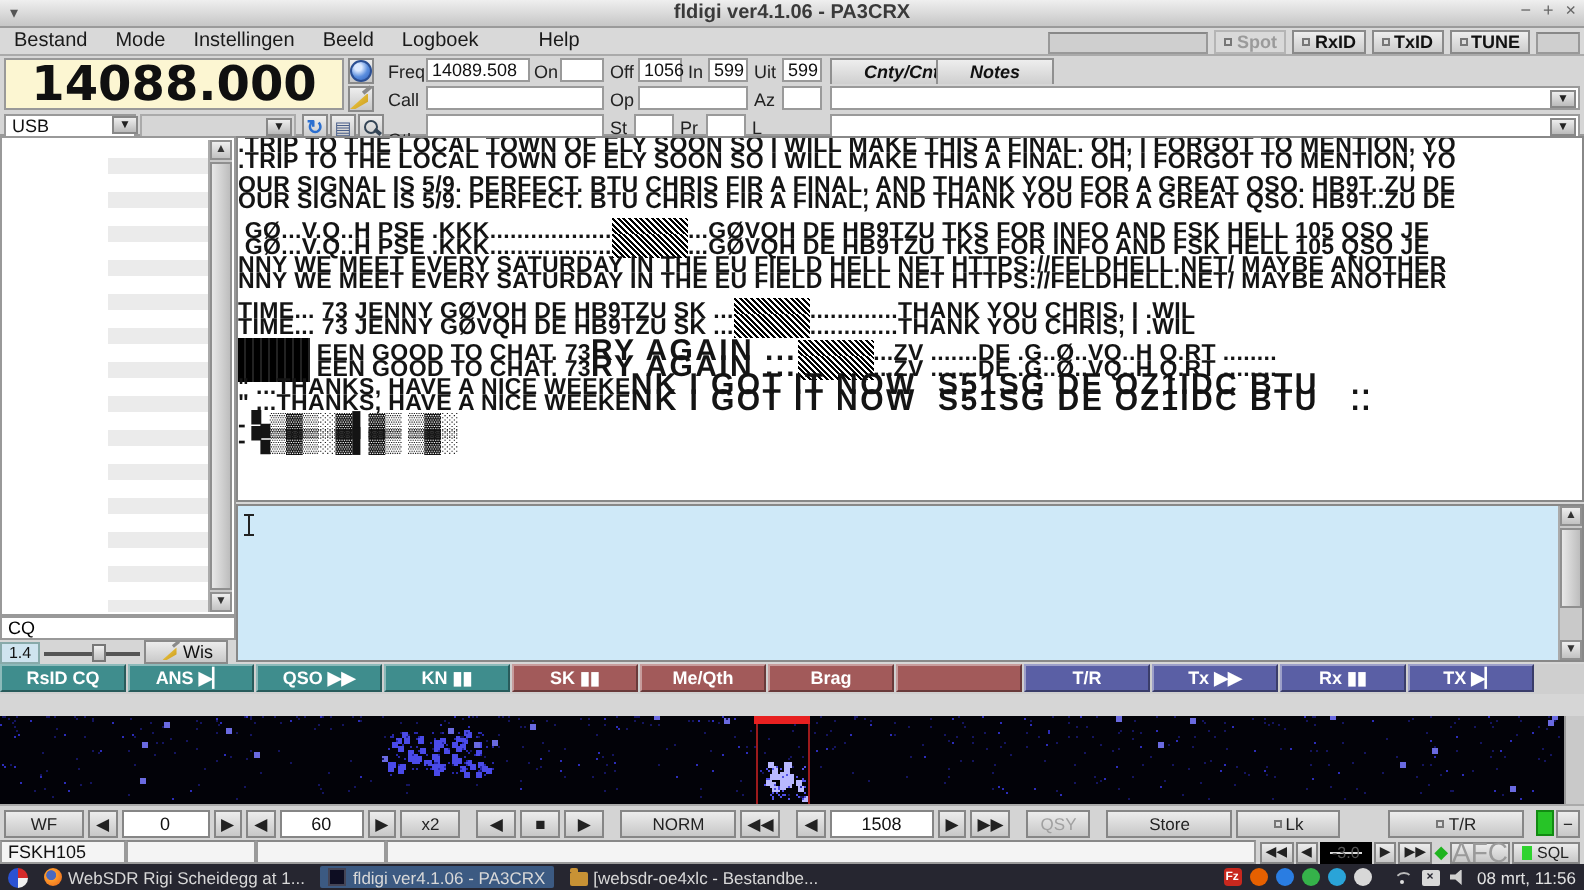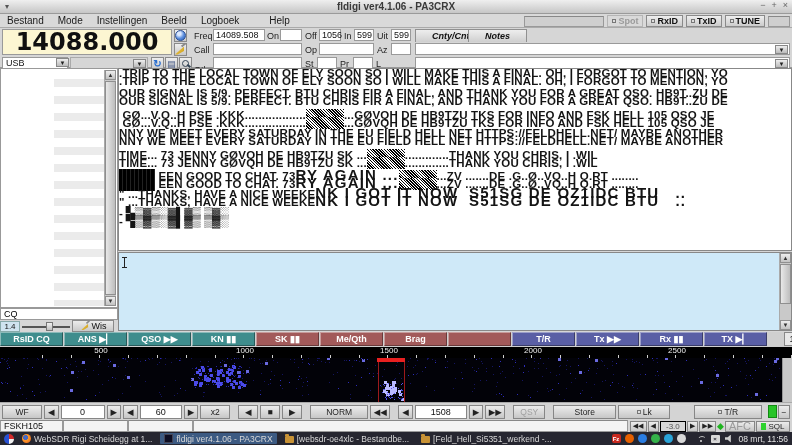--- a/index.html
+++ b/index.html
@@ -91,21 +91,21 @@
     repeating-linear-gradient(90deg,#000 0 3px,#222 3px 4px);}
   .hell-copy .noisetxt{font-size:11.5px;letter-spacing:0;}
   .hell-gap{height:4px;}
 
   .txarea{position:absolute;left:118px;top:184px;width:674px;height:79px;background:#cfe9f8;border:1px solid #888;}
   .caret{position:absolute;left:5px;top:4px;width:1px;height:11px;background:#222;}
   .caret:before,.caret:after{content:"";position:absolute;left:-2px;width:5px;height:1px;background:#222;}
   .caret:before{top:0;} .caret:after{bottom:0;}
 
   
-  .macrorow{position:absolute;left:0;top:332px;width:792px;height:15px;background:#cfcfcf;display:flex;gap:17px;}
+  .macrorow{position:absolute;left:0;top:332px;width:792px;height:15px;background:#cfcfcf;display:flex;gap:17px;flex-direction:column;}
   .macro{flex:0 0 63px;height:14px;display:flex;align-items:center;justify-content:center;
     color:#fff;font-size:9px;font-weight:bold;border:1px solid rgba(0,0,0,.35);border-top-color:rgba(255,255,255,.4);border-left-color:rgba(255,255,255,.4);}
   .macro.teal{background:#3f8d8d;} .macro.maroon{background:#a25a5a;} .macro.purple{background:#5a5fa5;}
   .macro-set{flex:0 0 16px;height:14px;background:#e8e8e8;border:1px solid #888;color:#111;
     font-size:9px;display:flex;align-items:center;justify-content:center;}
 
   
   .ruler{position:absolute;left:0;top:347px;width:792px;height:11px;background:#000;}
   .ruler .minor{position:absolute;left:0;right:0;bottom:0;height:3px;
     background:repeating-linear-gradient(90deg,transparent 0 27.8px,#cfcfcf 27.8px 28.8px);background-position-x:14px;}
@@ -125,21 +125,21 @@
   .cval{height:14px;background:#fff;border:1px solid #868686;display:flex;align-items:center;justify-content:center;font-size:9px;}
   .cbtn .cb{width:4px;height:4px;border:1px solid #777;background:#ddd;margin-right:2px;}
   .greensq{width:9px;height:13px;background:#27c427;border:1px solid #128a12;}
 
   
   .statusbar{position:absolute;left:0;top:420px;width:792px;height:12px;background:#d4d4d4;display:flex;align-items:center;}
   .scell{height:12px;background:#f4f4f4;border:1px solid #9a9a9a;border-top-color:#888;font-size:9px;
     display:flex;align-items:center;padding:0 3px;color:#111;}
   .sbtn{height:11px;background:linear-gradient(#ececec,#c7c7c7);border:1px solid #868686;font-size:7px;
     display:flex;align-items:center;justify-content:center;padding:0 2px;color:#222;}
-  .sval{height:11px;width:26px;background:#d8d8d8;border:1px solid #000000;font-size:8px;color:#555;
+  .sval{height:11px;width:26px;background:#d8d8d8;border:5px solid #000000;font-size:8px;color:#555;
     display:flex;align-items:center;justify-content:center;}
   .diamond{color:#1fb41f;font-size:9px;}
   .sqlind{width:5px;height:7px;background:#2ed32e;margin-right:2px;}
 
   
   .taskbar{position:absolute;left:0;top:432px;width:792px;height:13px;background:#262630;display:flex;align-items:center;gap:4px;padding:0 4px;color:#cfcfcf;}
   .task{display:flex;align-items:center;gap:3px;height:11px;padding:0 4px;max-width:170px;overflow:hidden;white-space:nowrap;font-size:8.5px;color:#d8d8d8;}
   .task.active{background:#3c5a82;border-radius:1px;}
   .ticon{width:9px;height:9px;flex:0 0 9px;}
   .ticon.firefox{border-radius:50%;background:radial-gradient(circle at 40% 40%,#4a69c0 0 30%,#ff9a2a 35%,#e5601c 100%);}
@@ -320,24 +320,20 @@
         <div class="macro maroon">Brag</div>
         <div class="macro maroon"></div>
         <div class="macro purple">T/R</div>
         <div class="macro purple">Tx ▶▶</div>
         <div class="macro purple">Rx ▮▮</div>
         <div class="macro purple">TX ▶▏</div>
       </span>
     <span class="macro-set" style="margin-left:auto;">1</span>
   </div>
 
-  <div class="ruler">
-    <div class="minor"></div>
-    <span id="ruler-labels"><span class="tick-label" style="left: 86px;">500</span><span class="tick-label" style="left: 230px;">1000</span><span class="tick-label" style="left: 374px;">1500</span><span class="tick-label" style="left: 518px;">2000</span><span class="tick-label" style="left: 662px;">2500</span></span>
-  </div>
 
   <div class="wf">
     <div class="wf-noise" id="wf-noise" style="box-shadow: rgb(20, 20, 96) 465px 5px 0px 0px, rgb(20, 20, 96) 769px 21px 0px 0px, rgb(20, 20, 96) 678px 36px 0px 0px, rgb(20, 20, 96) 777px 2px 0px 0px, rgb(20, 20, 96) 774px 0px 0px 0px, rgb(20, 20, 96) 23px 0px 0px 0px, rgb(20, 20, 96) 720px 29px 0px 0px, rgb(20, 20, 96) 49px 18px 0px 0px, rgb(20, 20, 96) 159px 34px 0px 0px, rgb(20, 20, 96) 626px 1px 0px 0px, rgb(44, 44, 184) 558px 25px 0px 0px, rgb(20, 20, 96) 637px 30px 0px 0px, rgb(20, 20, 96) 28px 6px 0px 0px, rgb(20, 20, 96) 513px 8px 0px 0px, rgb(44, 44, 184) 616px 5px 0px 0px, rgb(20, 20, 96) 435px 2px 0px 0px, rgb(20, 20, 96) 447px 9px 0px 0px, rgb(20, 20, 96) 655px 17px 0px 0px, rgb(20, 20, 96) 559px 16px 0px 0px, rgb(20, 20, 96) 447px 3px 0px 0px, rgb(20, 20, 96) 461px 14px 0px 0px, rgb(20, 20, 96) 230px 10px 0px 0px, rgb(20, 20, 96) 601px 2px 0px 0px, rgb(20, 20, 96) 663px 17px 0px 0px, rgb(20, 20, 96) 727px 3px 0px 0px, rgb(20, 20, 96) 306px 19px 0px 0px, rgb(20, 20, 96) 180px 2px 0px 0px, rgb(44, 44, 184) 0px 4px 0px 0px, rgb(20, 20, 96) 597px 10px 0px 0px, rgb(20, 20, 96) 397px 4px 0px 0px, rgb(20, 20, 96) 657px 4px 0px 0px, rgb(20, 20, 96) 45px 33px 0px 0px, rgb(44, 44, 184) 349px 2px 0px 0px, rgb(20, 20, 96) 224px 3px 0px 0px, rgb(20, 20, 96) 604px 7px 0px 0px, rgb(106, 106, 224) 328px 0px 0px 1px, rgb(20, 20, 96) 216px 16px 0px 0px, rgb(106, 106, 224) 701px 24px 0px 1px, rgb(20, 20, 96) 200px 3px 0px 0px, rgb(20, 20, 96) 307px 27px 0px 0px, rgb(20, 20, 96) 736px 27px 0px 0px, rgb(20, 20, 96) 713px 8px 0px 0px, rgb(20, 20, 96) 693px 11px 0px 0px, rgb(44, 44, 184) 580px 35px 0px 0px, rgb(20, 20, 96) 140px 3px 0px 0px, rgb(20, 20, 96) 38px 1px 0px 0px, rgb(20, 20, 96) 636px 3px 0px 0px, rgb(20, 20, 96) 222px 2px 0px 0px, rgb(44, 44, 184) 501px 36px 0px 0px, rgb(20, 20, 96) 191px 21px 0px 0px, rgb(20, 20, 96) 642px 6px 0px 0px, rgb(44, 44, 184) 540px 0px 0px 0px, rgb(20, 20, 96) 277px 4px 0px 0px, rgb(44, 44, 184) 369px 15px 0px 0px, rgb(20, 20, 96) 350px 40px 0px 0px, rgb(20, 20, 96) 455px 20px 0px 0px, rgb(20, 20, 96) 474px 26px 0px 0px, rgb(20, 20, 96) 40px 34px 0px 0px, rgb(44, 44, 184) 338px 30px 0px 0px, rgb(20, 20, 96) 122px 35px 0px 0px, rgb(20, 20, 96) 75px 3px 0px 0px, rgb(20, 20, 96) 594px 26px 0px 0px, rgb(44, 44, 184) 9px 9px 0px 0px, rgb(20, 20, 96) 346px 2px 0px 0px, rgb(20, 20, 96) 125px 17px 0px 0px, rgb(20, 20, 96) 242px 20px 0px 0px, rgb(106, 106, 224) 666px 0px 0px 1px, rgb(20, 20, 96) 109px 4px 0px 0px, rgb(20, 20, 96) 538px 10px 0px 0px, rgb(20, 20, 96) 24px 0px 0px 0px, rgb(20, 20, 96) 93px 12px 0px 0px, rgb(20, 20, 96) 769px 5px 0px 0px, rgb(20, 20, 96) 165px 6px 0px 0px, rgb(20, 20, 96) 400px 40px 0px 0px, rgb(20, 20, 96) 465px 1px 0px 0px, rgb(20, 20, 96) 618px 25px 0px 0px, rgb(20, 20, 96) 67px 24px 0px 0px, rgb(20, 20, 96) 46px 1px 0px 0px, rgb(20, 20, 96) 171px 4px 0px 0px, rgb(20, 20, 96) 434px 32px 0px 0px, rgb(20, 20, 96) 671px 13px 0px 0px, rgb(20, 20, 96) 502px 13px 0px 0px, rgb(20, 20, 96) 604px 41px 0px 0px, rgb(20, 20, 96) 537px 33px 0px 0px, rgb(44, 44, 184) 715px 12px 0px 0px, rgb(44, 44, 184) 747px 37px 0px 0px, rgb(20, 20, 96) 427px 0px 0px 0px, rgb(20, 20, 96) 64px 17px 0px 0px, rgb(44, 44, 184) 744px 0px 0px 0px, rgb(20, 20, 96) 656px 0px 0px 0px, rgb(20, 20, 96) 81px 13px 0px 0px, rgb(20, 20, 96) 266px 2px 0px 0px, rgb(44, 44, 184) 610px 27px 0px 0px, rgb(20, 20, 96) 282px 30px 0px 0px, rgb(20, 20, 96) 399px 1px 0px 0px, rgb(20, 20, 96) 410px 0px 0px 0px, rgb(20, 20, 96) 7px 2px 0px 0px, rgb(106, 106, 224) 238px 14px 0px 1px, rgb(44, 44, 184) 413px 16px 0px 0px, rgb(20, 20, 96) 726px 37px 0px 0px, rgb(20, 20, 96) 578px 0px 0px 0px, rgb(20, 20, 96) 368px 37px 0px 0px, rgb(44, 44, 184) 15px 2px 0px 0px, rgb(44, 44, 184) 612px 24px 0px 0px, rgb(20, 20, 96) 318px 0px 0px 0px, rgb(20, 20, 96) 522px 22px 0px 0px, rgb(20, 20, 96) 481px 3px 0px 0px, rgb(44, 44, 184) 10px 33px 0px 0px, rgb(20, 20, 96) 76px 8px 0px 0px, rgb(20, 20, 96) 600px 33px 0px 0px, rgb(20, 20, 96) 161px 0px 0px 0px, rgb(106, 106, 224) 247px 13px 0px 1px, rgb(106, 106, 224) 192px 21px 0px 1px, rgb(20, 20, 96) 752px 20px 0px 0px, rgb(20, 20, 96) 453px 30px 0px 0px, rgb(20, 20, 96) 426px 28px 0px 0px, rgb(106, 106, 224) 83px 4px 0px 1px, rgb(20, 20, 96) 672px 41px 0px 0px, rgb(20, 20, 96) 115px 20px 0px 0px, rgb(20, 20, 96) 775px 19px 0px 0px, rgb(20, 20, 96) 740px 13px 0px 0px, rgb(20, 20, 96) 587px 0px 0px 0px, rgb(44, 44, 184) 280px 22px 0px 0px, rgb(20, 20, 96) 98px 16px 0px 0px, rgb(20, 20, 96) 427px 1px 0px 0px, rgb(20, 20, 96) 290px 1px 0px 0px, rgb(20, 20, 96) 231px 1px 0px 0px, rgb(44, 44, 184) 657px 13px 0px 0px, rgb(20, 20, 96) 682px 38px 0px 0px, rgb(20, 20, 96) 748px 2px 0px 0px, rgb(20, 20, 96) 235px 17px 0px 0px, rgb(20, 20, 96) 67px 10px 0px 0px, rgb(20, 20, 96) 745px 20px 0px 0px, rgb(20, 20, 96) 46px 17px 0px 0px, rgb(20, 20, 96) 149px 1px 0px 0px, rgb(44, 44, 184) 50px 17px 0px 0px, rgb(20, 20, 96) 513px 15px 0px 0px, rgb(20, 20, 96) 176px 0px 0px 0px, rgb(20, 20, 96) 2px 0px 0px 0px, rgb(20, 20, 96) 85px 11px 0px 0px, rgb(20, 20, 96) 706px 1px 0px 0px, rgb(44, 44, 184) 86px 41px 0px 0px, rgb(44, 44, 184) 7px 10px 0px 0px, rgb(44, 44, 184) 145px 2px 0px 0px, rgb(44, 44, 184) 755px 12px 0px 0px, rgb(20, 20, 96) 474px 30px 0px 0px, rgb(44, 44, 184) 524px 7px 0px 0px, rgb(106, 106, 224) 114px 7px 0px 1px, rgb(20, 20, 96) 725px 5px 0px 0px, rgb(20, 20, 96) 249px 15px 0px 0px, rgb(44, 44, 184) 298px 21px 0px 0px, rgb(20, 20, 96) 472px 33px 0px 0px, rgb(44, 44, 184) 367px 1px 0px 0px, rgb(20, 20, 96) 313px 6px 0px 0px, rgb(44, 44, 184) 219px 26px 0px 0px, rgb(44, 44, 184) 462px 20px 0px 0px, rgb(20, 20, 96) 204px 34px 0px 0px, rgb(20, 20, 96) 319px 0px 0px 0px, rgb(20, 20, 96) 396px 7px 0px 0px, rgb(20, 20, 96) 737px 5px 0px 0px, rgb(20, 20, 96) 308px 0px 0px 0px, rgb(20, 20, 96) 46px 1px 0px 0px, rgb(20, 20, 96) 125px 1px 0px 0px, rgb(106, 106, 224) 128px 19px 0px 1px, rgb(20, 20, 96) 715px 24px 0px 0px, rgb(20, 20, 96) 480px 22px 0px 0px, rgb(20, 20, 96) 537px 24px 0px 0px, rgb(20, 20, 96) 37px 0px 0px 0px, rgb(20, 20, 96) 203px 38px 0px 0px, rgb(20, 20, 96) 714px 34px 0px 0px, rgb(20, 20, 96) 515px 2px 0px 0px, rgb(20, 20, 96) 711px 24px 0px 0px, rgb(20, 20, 96) 486px 13px 0px 0px, rgb(106, 106, 224) 225px 7px 0px 1px, rgb(44, 44, 184) 32px 9px 0px 0px, rgb(20, 20, 96) 22px 36px 0px 0px, rgb(20, 20, 96) 570px 8px 0px 0px, rgb(20, 20, 96) 478px 10px 0px 0px, rgb(20, 20, 96) 378px 1px 0px 0px, rgb(20, 20, 96) 653px 36px 0px 0px, rgb(20, 20, 96) 127px 3px 0px 0px, rgb(20, 20, 96) 556px 17px 0px 0px, rgb(20, 20, 96) 261px 15px 0px 0px, rgb(20, 20, 96) 377px 15px 0px 0px, rgb(20, 20, 96) 5px 24px 0px 0px, rgb(20, 20, 96) 118px 8px 0px 0px, rgb(20, 20, 96) 254px 2px 0px 0px, rgb(44, 44, 184) 289px 24px 0px 0px, rgb(20, 20, 96) 519px 10px 0px 0px, rgb(20, 20, 96) 729px 1px 0px 0px, rgb(20, 20, 96) 596px 15px 0px 0px, rgb(20, 20, 96) 6px 3px 0px 0px, rgb(20, 20, 96) 240px 27px 0px 0px, rgb(20, 20, 96) 632px 3px 0px 0px, rgb(44, 44, 184) 260px 36px 0px 0px, rgb(20, 20, 96) 528px 37px 0px 0px, rgb(20, 20, 96) 486px 10px 0px 0px, rgb(20, 20, 96) 125px 0px 0px 0px, rgb(20, 20, 96) 575px 20px 0px 0px, rgb(44, 44, 184) 723px 27px 0px 0px, rgb(20, 20, 96) 200px 8px 0px 0px, rgb(44, 44, 184) 491px 0px 0px 0px, rgb(20, 20, 96) 325px 4px 0px 0px, rgb(20, 20, 96) 231px 1px 0px 0px, rgb(20, 20, 96) 249px 9px 0px 0px, rgb(20, 20, 96) 131px 0px 0px 0px, rgb(20, 20, 96) 98px 6px 0px 0px, rgb(20, 20, 96) 298px 9px 0px 0px, rgb(20, 20, 96) 321px 3px 0px 0px, rgb(20, 20, 96) 748px 26px 0px 0px, rgb(44, 44, 184) 425px 9px 0px 0px, rgb(20, 20, 96) 496px 28px 0px 0px, rgb(20, 20, 96) 148px 0px 0px 0px, rgb(44, 44, 184) 361px 19px 0px 0px, rgb(20, 20, 96) 612px 7px 0px 0px, rgb(20, 20, 96) 382px 18px 0px 0px, rgb(20, 20, 96) 152px 0px 0px 0px, rgb(44, 44, 184) 588px 12px 0px 0px, rgb(20, 20, 96) 528px 13px 0px 0px, rgb(20, 20, 96) 39px 26px 0px 0px, rgb(20, 20, 96) 273px 2px 0px 0px, rgb(20, 20, 96) 301px 20px 0px 0px, rgb(20, 20, 96) 317px 0px 0px 0px, rgb(20, 20, 96) 354px 2px 0px 0px, rgb(20, 20, 96) 407px 8px 0px 0px, rgb(44, 44, 184) 499px 8px 0px 0px, rgb(20, 20, 96) 391px 1px 0px 0px, rgb(44, 44, 184) 194px 16px 0px 0px, rgb(20, 20, 96) 415px 7px 0px 0px, rgb(20, 20, 96) 472px 9px 0px 0px, rgb(44, 44, 184) 476px 1px 0px 0px, rgb(44, 44, 184) 32px 33px 0px 0px, rgb(44, 44, 184) 307px 23px 0px 0px, rgb(20, 20, 96) 375px 7px 0px 0px, rgb(44, 44, 184) 61px 10px 0px 0px, rgb(44, 44, 184) 499px 35px 0px 0px, rgb(106, 106, 224) 717px 17px 0px 1px, rgb(20, 20, 96) 161px 38px 0px 0px, rgb(20, 20, 96) 633px 29px 0px 0px, rgb(20, 20, 96) 664px 24px 0px 0px, rgb(20, 20, 96) 296px 30px 0px 0px, rgb(20, 20, 96) 302px 37px 0px 0px, rgb(20, 20, 96) 108px 2px 0px 0px, rgb(44, 44, 184) 356px 2px 0px 0px, rgb(44, 44, 184) 234px 0px 0px 0px, rgb(20, 20, 96) 548px 0px 0px 0px, rgb(20, 20, 96) 238px 34px 0px 0px, rgb(20, 20, 96) 238px 0px 0px 0px, rgb(20, 20, 96) 123px 21px 0px 0px, rgb(44, 44, 184) 299px 18px 0px 0px, rgb(20, 20, 96) 381px 28px 0px 0px, rgb(20, 20, 96) 42px 0px 0px 0px, rgb(44, 44, 184) 34px 37px 0px 0px, rgb(20, 20, 96) 159px 4px 0px 0px, rgb(20, 20, 96) 617px 34px 0px 0px, rgb(44, 44, 184) 66px 9px 0px 0px, rgb(20, 20, 96) 417px 2px 0px 0px, rgb(44, 44, 184) 731px 29px 0px 0px, rgb(20, 20, 96) 665px 35px 0px 0px, rgb(20, 20, 96) 226px 24px 0px 0px, rgb(44, 44, 184) 20px 30px 0px 0px, rgb(44, 44, 184) 476px 13px 0px 0px, rgb(20, 20, 96) 547px 30px 0px 0px, rgb(20, 20, 96) 191px 0px 0px 0px, rgb(20, 20, 96) 559px 36px 0px 0px, rgb(20, 20, 96) 99px 34px 0px 0px, rgb(20, 20, 96) 139px 17px 0px 0px, rgb(20, 20, 96) 538px 5px 0px 0px, rgb(20, 20, 96) 344px 2px 0px 0px, rgb(20, 20, 96) 605px 22px 0px 0px, rgb(20, 20, 96) 236px 0px 0px 0px, rgb(44, 44, 184) 123px 0px 0px 0px, rgb(20, 20, 96) 174px 37px 0px 0px, rgb(20, 20, 96) 566px 7px 0px 0px, rgb(20, 20, 96) 640px 16px 0px 0px, rgb(44, 44, 184) 280px 27px 0px 0px, rgb(20, 20, 96) 64px 39px 0px 0px, rgb(20, 20, 96) 746px 17px 0px 0px, rgb(20, 20, 96) 566px 11px 0px 0px, rgb(20, 20, 96) 653px 2px 0px 0px, rgb(20, 20, 96) 145px 23px 0px 0px, rgb(20, 20, 96) 559px 8px 0px 0px, rgb(20, 20, 96) 42px 10px 0px 0px, rgb(44, 44, 184) 302px 1px 0px 0px, rgb(106, 106, 224) 580px 14px 0px 1px, rgb(20, 20, 96) 708px 30px 0px 0px, rgb(20, 20, 96) 359px 3px 0px 0px, rgb(20, 20, 96) 270px 25px 0px 0px, rgb(20, 20, 96) 177px 35px 0px 0px, rgb(20, 20, 96) 413px 9px 0px 0px, rgb(20, 20, 96) 564px 41px 0px 0px, rgb(20, 20, 96) 612px 3px 0px 0px, rgb(20, 20, 96) 550px 32px 0px 0px, rgb(20, 20, 96) 317px 2px 0px 0px, rgb(20, 20, 96) 745px 3px 0px 0px, rgb(20, 20, 96) 655px 24px 0px 0px, rgb(20, 20, 96) 231px 10px 0px 0px, rgb(106, 106, 224) 777px 0px 0px 1px, rgb(20, 20, 96) 352px 8px 0px 0px, rgb(44, 44, 184) 234px 5px 0px 0px, rgb(20, 20, 96) 333px 16px 0px 0px, rgb(44, 44, 184) 380px 27px 0px 0px, rgb(20, 20, 96) 546px 10px 0px 0px, rgb(44, 44, 184) 356px 27px 0px 0px, rgb(20, 20, 96) 77px 19px 0px 0px, rgb(44, 44, 184) 309px 6px 0px 0px, rgb(20, 20, 96) 355px 17px 0px 0px, rgb(20, 20, 96) 122px 0px 0px 0px, rgb(20, 20, 96) 746px 5px 0px 0px, rgb(20, 20, 96) 264px 23px 0px 0px, rgb(20, 20, 96) 534px 10px 0px 0px, rgb(20, 20, 96) 98px 2px 0px 0px, rgb(20, 20, 96) 282px 16px 0px 0px, rgb(20, 20, 96) 8px 0px 0px 0px, rgb(44, 44, 184) 686px 2px 0px 0px, rgb(20, 20, 96) 8px 7px 0px 0px, rgb(20, 20, 96) 100px 3px 0px 0px, rgb(20, 20, 96) 771px 16px 0px 0px, rgb(44, 44, 184) 523px 14px 0px 0px, rgb(20, 20, 96) 773px 6px 0px 0px, rgb(44, 44, 184) 552px 31px 0px 0px, rgb(44, 44, 184) 112px 19px 0px 0px, rgb(44, 44, 184) 632px 27px 0px 0px, rgb(20, 20, 96) 308px 36px 0px 0px, rgb(20, 20, 96) 496px 36px 0px 0px, rgb(20, 20, 96) 666px 0px 0px 0px, rgb(106, 106, 224) 72px 14px 0px 1px, rgb(20, 20, 96) 548px 33px 0px 0px, rgb(20, 20, 96) 238px 13px 0px 0px, rgb(20, 20, 96) 613px 16px 0px 0px, rgb(44, 44, 184) 515px 4px 0px 0px, rgb(20, 20, 96) 298px 21px 0px 0px, rgb(20, 20, 96) 500px 15px 0px 0px, rgb(106, 106, 224) 775px 3px 0px 1px, rgb(44, 44, 184) 361px 0px 0px 0px, rgb(20, 20, 96) 180px 0px 0px 0px, rgb(44, 44, 184) 766px 8px 0px 0px, rgb(20, 20, 96) 396px 3px 0px 0px, rgb(20, 20, 96) 671px 3px 0px 0px, rgb(44, 44, 184) 7px 25px 0px 0px, rgb(20, 20, 96) 398px 0px 0px 0px, rgb(20, 20, 96) 408px 3px 0px 0px, rgb(20, 20, 96) 432px 1px 0px 0px, rgb(44, 44, 184) 517px 36px 0px 0px, rgb(20, 20, 96) 70px 6px 0px 0px, rgb(20, 20, 96) 371px 39px 0px 0px, rgb(20, 20, 96) 254px 0px 0px 0px, rgb(44, 44, 184) 766px 37px 0px 0px, rgb(20, 20, 96) 21px 18px 0px 0px, rgb(20, 20, 96) 157px 6px 0px 0px, rgb(20, 20, 96) 534px 0px 0px 0px, rgb(44, 44, 184) 445px 9px 0px 0px, rgb(44, 44, 184) 578px 7px 0px 0px, rgb(20, 20, 96) 584px 14px 0px 0px, rgb(106, 106, 224) 393px 2px 0px 1px, rgb(20, 20, 96) 203px 34px 0px 0px, rgb(20, 20, 96) 192px 10px 0px 0px, rgb(20, 20, 96) 410px 25px 0px 0px, rgb(20, 20, 96) 46px 2px 0px 0px, rgb(20, 20, 96) 482px 5px 0px 0px, rgb(20, 20, 96) 185px 32px 0px 0px, rgb(44, 44, 184) 160px 0px 0px 0px, rgb(20, 20, 96) 246px 12px 0px 0px, rgb(20, 20, 96) 636px 41px 0px 0px, rgb(44, 44, 184) 270px 21px 0px 0px, rgb(20, 20, 96) 363px 1px 0px 0px, rgb(44, 44, 184) 408px 17px 0px 0px, rgb(20, 20, 96) 164px 28px 0px 0px, rgb(20, 20, 96) 38px 21px 0px 0px, rgb(20, 20, 96) 560px 7px 0px 0px, rgb(20, 20, 96) 454px 5px 0px 0px, rgb(106, 106, 224) 266px 5px 0px 1px, rgb(20, 20, 96) 384px 11px 0px 0px, rgb(44, 44, 184) 348px 24px 0px 0px, rgb(20, 20, 96) 165px 0px 0px 0px, rgb(20, 20, 96) 78px 13px 0px 0px, rgb(20, 20, 96) 115px 6px 0px 0px, rgb(20, 20, 96) 130px 28px 0px 0px, rgb(20, 20, 96) 208px 3px 0px 0px, rgb(20, 20, 96) 422px 13px 0px 0px, rgb(20, 20, 96) 329px 4px 0px 0px, rgb(44, 44, 184) 435px 4px 0px 0px, rgb(20, 20, 96) 204px 9px 0px 0px, rgb(20, 20, 96) 329px 24px 0px 0px, rgb(44, 44, 184) 1px 24px 0px 0px, rgb(44, 44, 184) 239px 8px 0px 0px, rgb(44, 44, 184) 95px 37px 0px 0px, rgb(106, 106, 224) 596px 2px 0px 1px, rgb(20, 20, 96) 373px 15px 0px 0px, rgb(20, 20, 96) 582px 32px 0px 0px, rgb(20, 20, 96) 622px 28px 0px 0px, rgb(20, 20, 96) 251px 0px 0px 0px, rgb(20, 20, 96) 566px 30px 0px 0px, rgb(20, 20, 96) 367px 10px 0px 0px, rgb(20, 20, 96) 759px 0px 0px 0px, rgb(20, 20, 96) 591px 39px 0px 0px, rgb(20, 20, 96) 589px 10px 0px 0px, rgb(20, 20, 96) 302px 28px 0px 0px, rgb(20, 20, 96) 526px 0px 0px 0px, rgb(44, 44, 184) 500px 3px 0px 0px, rgb(44, 44, 184) 760px 41px 0px 0px, rgb(20, 20, 96) 632px 1px 0px 0px, rgb(20, 20, 96) 586px 24px 0px 0px, rgb(20, 20, 96) 213px 24px 0px 0px, rgb(20, 20, 96) 493px 16px 0px 0px, rgb(20, 20, 96) 542px 18px 0px 0px, rgb(44, 44, 184) 2px 25px 0px 0px, rgb(20, 20, 96) 337px 14px 0px 0px, rgb(20, 20, 96) 725px 37px 0px 0px, rgb(20, 20, 96) 682px 18px 0px 0px, rgb(20, 20, 96) 262px 5px 0px 0px, rgb(106, 106, 224) 756px 36px 0px 1px, rgb(20, 20, 96) 294px 4px 0px 0px, rgb(20, 20, 96) 350px 36px 0px 0px, rgb(20, 20, 96) 394px 39px 0px 0px, rgb(20, 20, 96) 220px 8px 0px 0px, rgb(20, 20, 96) 550px 14px 0px 0px, rgb(44, 44, 184) 179px 2px 0px 0px, rgb(20, 20, 96) 23px 27px 0px 0px, rgb(20, 20, 96) 302px 4px 0px 0px, rgb(44, 44, 184) 503px 38px 0px 0px, rgb(20, 20, 96) 294px 1px 0px 0px, rgb(20, 20, 96) 691px 28px 0px 0px, rgb(20, 20, 96) 17px 37px 0px 0px, rgb(20, 20, 96) 676px 23px 0px 0px, rgb(44, 44, 184) 750px 17px 0px 0px, rgb(20, 20, 96) 567px 2px 0px 0px, rgb(20, 20, 96) 602px 3px 0px 0px, rgb(44, 44, 184) 373px 18px 0px 0px, rgb(20, 20, 96) 396px 25px 0px 0px, rgb(20, 20, 96) 259px 1px 0px 0px, rgb(20, 20, 96) 543px 5px 0px 0px, rgb(20, 20, 96) 486px 22px 0px 0px, rgb(20, 20, 96) 271px 13px 0px 0px, rgb(20, 20, 96) 260px 32px 0px 0px, rgb(20, 20, 96) 7px 5px 0px 0px, rgb(20, 20, 96) 534px 3px 0px 0px, rgb(44, 44, 184) 652px 0px 0px 0px, rgb(20, 20, 96) 717px 15px 0px 0px, rgb(20, 20, 96) 108px 22px 0px 0px, rgb(20, 20, 96) 602px 23px 0px 0px, rgb(20, 20, 96) 26px 40px 0px 0px, rgb(20, 20, 96) 497px 24px 0px 0px, rgb(20, 20, 96) 710px 38px 0px 0px, rgb(44, 44, 184) 656px 31px 0px 0px, rgb(44, 44, 184) 717px 20px 0px 0px, rgb(20, 20, 96) 268px 26px 0px 0px, rgb(20, 20, 96) 658px 17px 0px 0px, rgb(44, 44, 184) 227px 0px 0px 0px, rgb(44, 44, 184) 308px 5px 0px 0px, rgb(20, 20, 96) 137px 0px 0px 0px, rgb(44, 44, 184) 524px 8px 0px 0px, rgb(20, 20, 96) 633px 25px 0px 0px, rgb(20, 20, 96) 260px 5px 0px 0px, rgb(44, 44, 184) 180px 30px 0px 0px, rgb(44, 44, 184) 627px 17px 0px 0px, rgb(20, 20, 96) 102px 26px 0px 0px, rgb(20, 20, 96) 395px 20px 0px 0px, rgb(106, 106, 224) 71px 32px 0px 1px, rgb(20, 20, 96) 87px 18px 0px 0px, rgb(20, 20, 96) 370px 32px 0px 0px, rgb(20, 20, 96) 249px 0px 0px 0px, rgb(20, 20, 96) 624px 29px 0px 0px, rgb(44, 44, 184) 728px 10px 0px 0px, rgb(20, 20, 96) 482px 5px 0px 0px, rgb(44, 44, 184) 570px 15px 0px 0px, rgb(20, 20, 96) 27px 10px 0px 0px, rgb(20, 20, 96) 492px 8px 0px 0px, rgb(20, 20, 96) 303px 24px 0px 0px, rgb(20, 20, 96) 65px 1px 0px 0px, rgb(20, 20, 96) 401px 40px 0px 0px, rgb(20, 20, 96) 758px 9px 0px 0px, rgb(20, 20, 96) 243px 12px 0px 0px, rgb(20, 20, 96) 4px 1px 0px 0px, rgb(106, 106, 224) 559px 1px 0px 1px, rgb(20, 20, 96) 175px 22px 0px 0px, rgb(44, 44, 184) 220px 4px 0px 0px, rgb(20, 20, 96) 479px 0px 0px 0px, rgb(20, 20, 96) 401px 20px 0px 0px, rgb(20, 20, 96) 394px 21px 0px 0px, rgb(20, 20, 96) 125px 9px 0px 0px, rgb(20, 20, 96) 416px 16px 0px 0px, rgb(20, 20, 96) 239px 10px 0px 0px, rgb(106, 106, 224) 363px 2px 0px 1px, rgb(20, 20, 96) 118px 41px 0px 0px, rgb(20, 20, 96) 704px 2px 0px 0px, rgb(44, 44, 184) 400px 35px 0px 0px, rgb(20, 20, 96) 715px 0px 0px 0px, rgb(20, 20, 96) 505px 19px 0px 0px, rgb(20, 20, 96) 698px 20px 0px 0px, rgb(20, 20, 96) 474px 12px 0px 0px, rgb(44, 44, 184) 56px 3px 0px 0px, rgb(20, 20, 96) 634px 4px 0px 0px, rgb(20, 20, 96) 253px 22px 0px 0px, rgb(44, 44, 184) 108px 1px 0px 0px, rgb(20, 20, 96) 639px 4px 0px 0px, rgb(20, 20, 96) 728px 17px 0px 0px, rgb(20, 20, 96) 657px 0px 0px 0px, rgb(20, 20, 96) 428px 0px 0px 0px, rgb(20, 20, 96) 160px 36px 0px 0px, rgb(44, 44, 184) 530px 39px 0px 0px, rgb(20, 20, 96) 772px 22px 0px 0px, rgb(20, 20, 96) 1px 0px 0px 0px, rgb(20, 20, 96) 20px 29px 0px 0px, rgb(20, 20, 96) 676px 23px 0px 0px, rgb(20, 20, 96) 81px 5px 0px 0px, rgb(20, 20, 96) 571px 24px 0px 0px, rgb(20, 20, 96) 399px 15px 0px 0px, rgb(20, 20, 96) 751px 39px 0px 0px, rgb(20, 20, 96) 108px 8px 0px 0px, rgb(20, 20, 96) 27px 0px 0px 0px, rgb(44, 44, 184) 110px 3px 0px 0px, rgb(20, 20, 96) 779px 10px 0px 0px, rgb(20, 20, 96) 607px 10px 0px 0px, rgb(20, 20, 96) 417px 15px 0px 0px, rgb(20, 20, 96) 760px 2px 0px 0px, rgb(44, 44, 184) 645px 16px 0px 0px, rgb(20, 20, 96) 274px 17px 0px 0px, rgb(44, 44, 184) 512px 1px 0px 0px, rgb(44, 44, 184) 669px 28px 0px 0px, rgb(38, 38, 168) 241px 9px 0px 0px, rgb(74, 74, 232) 227px 20px 0px 1px, rgb(38, 38, 168) 219px 17px 0px 0px, rgb(74, 74, 232) 203px 12px 0px 1px, rgb(38, 38, 168) 233px 8px 0px 0px, rgb(38, 38, 168) 242px 24px 0px 0px, rgb(74, 74, 232) 227px 23px 0px 1px, rgb(74, 74, 232) 217px 25px 0px 1px, rgb(38, 38, 168) 240px 19px 0px 0px, rgb(38, 38, 168) 217px 23px 0px 0px, rgb(74, 74, 232) 218px 21px 0px 1px, rgb(38, 38, 168) 208px 8px 0px 0px, rgb(38, 38, 168) 205px 15px 0px 0px, rgb(74, 74, 232) 200px 27px 0px 1px, rgb(38, 38, 168) 215px 26px 0px 0px, rgb(38, 38, 168) 242px 29px 0px 0px, rgb(74, 74, 232) 233px 8px 0px 1px, rgb(38, 38, 168) 201px 14px 0px 0px, rgb(38, 38, 168) 228px 28px 0px 0px, rgb(38, 38, 168) 196px 9px 0px 0px, rgb(38, 38, 168) 206px 19px 0px 0px, rgb(38, 38, 168) 203px 10px 0px 0px, rgb(38, 38, 168) 209px 10px 0px 0px, rgb(38, 38, 168) 233px 17px 0px 0px, rgb(38, 38, 168) 233px 22px 0px 0px, rgb(38, 38, 168) 217px 24px 0px 0px, rgb(38, 38, 168) 207px 8px 0px 0px, rgb(74, 74, 232) 205px 18px 0px 1px, rgb(38, 38, 168) 234px 18px 0px 0px, rgb(74, 74, 232) 227px 14px 0px 1px, rgb(38, 38, 168) 233px 26px 0px 0px, rgb(38, 38, 168) 240px 26px 0px 0px, rgb(38, 38, 168) 223px 14px 0px 0px, rgb(38, 38, 168) 208px 26px 0px 0px, rgb(38, 38, 168) 231px 16px 0px 0px, rgb(74, 74, 232) 218px 16px 0px 1px, rgb(38, 38, 168) 217px 11px 0px 0px, rgb(74, 74, 232) 211px 17px 0px 1px, rgb(74, 74, 232) 239px 18px 0px 1px, rgb(38, 38, 168) 195px 29px 0px 0px, rgb(38, 38, 168) 246px 26px 0px 0px, rgb(74, 74, 232) 220px 26px 0px 1px, rgb(38, 38, 168) 211px 17px 0px 0px, rgb(38, 38, 168) 213px 19px 0px 0px, rgb(74, 74, 232) 244px 27px 0px 1px, rgb(38, 38, 168) 221px 13px 0px 0px, rgb(74, 74, 232) 207px 20px 0px 1px, rgb(74, 74, 232) 210px 12px 0px 1px, rgb(74, 74, 232) 221px 12px 0px 1px, rgb(38, 38, 168) 239px 27px 0px 0px, rgb(74, 74, 232) 209px 21px 0px 1px, rgb(74, 74, 232) 229px 11px 0px 1px, rgb(38, 38, 168) 209px 17px 0px 0px, rgb(74, 74, 232) 239px 29px 0px 1px, rgb(38, 38, 168) 246px 15px 0px 0px, rgb(74, 74, 232) 195px 26px 0px 1px, rgb(74, 74, 232) 210px 11px 0px 1px, rgb(74, 74, 232) 200px 26px 0px 1px, rgb(38, 38, 168) 231px 13px 0px 0px, rgb(38, 38, 168) 220px 11px 0px 0px, rgb(38, 38, 168) 240px 25px 0px 0px, rgb(74, 74, 232) 220px 13px 0px 1px, rgb(38, 38, 168) 221px 8px 0px 0px, rgb(38, 38, 168) 213px 26px 0px 0px, rgb(38, 38, 168) 196px 10px 0px 0px, rgb(38, 38, 168) 232px 23px 0px 0px, rgb(38, 38, 168) 216px 8px 0px 0px, rgb(38, 38, 168) 224px 16px 0px 0px, rgb(74, 74, 232) 208px 22px 0px 1px, rgb(74, 74, 232) 200px 16px 0px 1px, rgb(38, 38, 168) 219px 19px 0px 0px, rgb(38, 38, 168) 195px 10px 0px 0px, rgb(74, 74, 232) 231px 15px 0px 1px, rgb(74, 74, 232) 240px 24px 0px 1px, rgb(38, 38, 168) 230px 26px 0px 0px, rgb(74, 74, 232) 196px 24px 0px 1px, rgb(74, 74, 232) 218px 13px 0px 1px, rgb(38, 38, 168) 201px 26px 0px 0px, rgb(38, 38, 168) 215px 13px 0px 0px, rgb(74, 74, 232) 220px 14px 0px 1px, rgb(38, 38, 168) 233px 24px 0px 0px, rgb(38, 38, 168) 208px 15px 0px 0px, rgb(38, 38, 168) 243px 15px 0px 0px, rgb(74, 74, 232) 229px 16px 0px 1px, rgb(74, 74, 232) 233px 29px 0px 1px, rgb(38, 38, 168) 218px 23px 0px 0px, rgb(38, 38, 168) 233px 24px 0px 0px, rgb(74, 74, 232) 218px 28px 0px 1px, rgb(38, 38, 168) 217px 23px 0px 0px, rgb(74, 74, 232) 213px 23px 0px 1px, rgb(74, 74, 232) 230px 11px 0px 1px, rgb(38, 38, 168) 222px 25px 0px 0px, rgb(38, 38, 168) 199px 20px 0px 0px, rgb(38, 38, 168) 220px 26px 0px 0px, rgb(38, 38, 168) 229px 8px 0px 0px, rgb(74, 74, 232) 218px 26px 0px 1px, rgb(38, 38, 168) 238px 10px 0px 0px, rgb(38, 38, 168) 198px 19px 0px 0px, rgb(38, 38, 168) 198px 12px 0px 0px, rgb(38, 38, 168) 199px 24px 0px 0px, rgb(74, 74, 232) 230px 11px 0px 1px, rgb(74, 74, 232) 234px 9px 0px 1px, rgb(74, 74, 232) 234px 23px 0px 1px, rgb(38, 38, 168) 202px 21px 0px 0px, rgb(38, 38, 168) 227px 11px 0px 0px, rgb(74, 74, 232) 214px 23px 0px 1px, rgb(74, 74, 232) 201px 25px 0px 1px, rgb(74, 74, 232) 218px 24px 0px 1px, rgb(74, 74, 232) 239px 14px 0px 1px, rgb(38, 38, 168) 204px 9px 0px 0px, rgb(74, 74, 232) 195px 24px 0px 1px, rgb(74, 74, 232) 242px 26px 0px 1px, rgb(74, 74, 232) 221px 25px 0px 1px, rgb(74, 74, 232) 217px 20px 0px 1px, rgb(38, 38, 168) 233px 11px 0px 0px, rgb(74, 74, 232) 197px 14px 0px 1px, rgb(74, 74, 232) 236px 25px 0px 1px, rgb(38, 38, 168) 204px 17px 0px 0px, rgb(74, 74, 232) 232px 12px 0px 1px, rgb(74, 74, 232) 207px 22px 0px 1px, rgb(38, 38, 168) 240px 8px 0px 0px, rgb(74, 74, 232) 205px 21px 0px 1px, rgb(74, 74, 232) 203px 10px 0px 1px, rgb(38, 38, 168) 226px 28px 0px 0px, rgb(74, 74, 232) 199px 12px 0px 1px, rgb(38, 38, 168) 230px 10px 0px 0px, rgb(74, 74, 232) 223px 17px 0px 1px, rgb(74, 74, 232) 202px 9px 0px 1px, rgb(38, 38, 168) 246px 23px 0px 0px, rgb(38, 38, 168) 237px 19px 0px 0px, rgb(38, 38, 168) 195px 26px 0px 0px, rgb(38, 38, 168) 201px 8px 0px 0px, rgb(38, 38, 168) 208px 11px 0px 0px, rgb(38, 38, 168) 224px 23px 0px 0px, rgb(38, 38, 168) 235px 17px 0px 0px, rgb(74, 74, 232) 229px 22px 0px 1px, rgb(38, 38, 168) 232px 20px 0px 0px, rgb(38, 38, 168) 206px 26px 0px 0px, rgb(74, 74, 232) 231px 26px 0px 1px, rgb(38, 38, 168) 219px 17px 0px 0px, rgb(80, 80, 232) 387px 36px 0px 0px, rgb(80, 80, 232) 386px 26px 0px 0px, rgb(185, 185, 255) 399px 33px 0px 1px, rgb(185, 185, 255) 391px 35px 0px 1px, rgb(80, 80, 232) 402px 25px 0px 0px, rgb(80, 80, 232) 390px 36px 0px 0px, rgb(80, 80, 232) 394px 35px 0px 0px, rgb(80, 80, 232) 388px 25px 0px 0px, rgb(80, 80, 232) 400px 34px 0px 0px, rgb(80, 80, 232) 396px 25px 0px 0px, rgb(80, 80, 232) 389px 36px 0px 0px, rgb(185, 185, 255) 388px 30px 0px 1px, rgb(80, 80, 232) 391px 30px 0px 0px, rgb(80, 80, 232) 384px 27px 0px 0px, rgb(185, 185, 255) 387px 28px 0px 1px, rgb(80, 80, 232) 387px 34px 0px 0px, rgb(80, 80, 232) 398px 30px 0px 0px, rgb(80, 80, 232) 383px 26px 0px 0px, rgb(185, 185, 255) 393px 27px 0px 1px, rgb(185, 185, 255) 391px 32px 0px 1px, rgb(185, 185, 255) 394px 34px 0px 1px, rgb(80, 80, 232) 385px 39px 0px 0px, rgb(80, 80, 232) 402px 40px 0px 0px, rgb(80, 80, 232) 387px 34px 0px 0px, rgb(80, 80, 232) 391px 37px 0px 0px, rgb(185, 185, 255) 391px 29px 0px 1px, rgb(80, 80, 232) 386px 28px 0px 0px, rgb(80, 80, 232) 386px 38px 0px 0px, rgb(185, 185, 255) 387px 26px 0px 1px, rgb(80, 80, 232) 391px 30px 0px 0px, rgb(80, 80, 232) 393px 29px 0px 0px, rgb(80, 80, 232) 395px 34px 0px 0px, rgb(185, 185, 255) 386px 34px 0px 1px, rgb(80, 80, 232) 394px 27px 0px 0px, rgb(185, 185, 255) 400px 36px 0px 1px, rgb(80, 80, 232) 401px 31px 0px 0px, rgb(185, 185, 255) 391px 29px 0px 1px, rgb(80, 80, 232) 394px 41px 0px 0px, rgb(185, 185, 255) 394px 24px 0px 1px, rgb(185, 185, 255) 385px 24px 0px 1px, rgb(185, 185, 255) 386px 30px 0px 1px, rgb(80, 80, 232) 392px 39px 0px 0px, rgb(80, 80, 232) 389px 31px 0px 0px, rgb(80, 80, 232) 389px 35px 0px 0px, rgb(80, 80, 232) 382px 34px 0px 0px, rgb(80, 80, 232) 385px 39px 0px 0px, rgb(80, 80, 232) 400px 40px 0px 0px, rgb(80, 80, 232) 388px 25px 0px 0px, rgb(80, 80, 232) 401px 41px 0px 0px, rgb(185, 185, 255) 387px 27px 0px 1px, rgb(185, 185, 255) 393px 27px 0px 1px, rgb(80, 80, 232) 384px 25px 0px 0px, rgb(80, 80, 232) 386px 41px 0px 0px, rgb(80, 80, 232) 389px 39px 0px 0px, rgb(185, 185, 255) 393px 24px 0px 1px, rgb(80, 80, 232) 400px 36px 0px 0px, rgb(185, 185, 255) 388px 36px 0px 1px, rgb(80, 80, 232) 402px 38px 0px 0px, rgb(80, 80, 232) 401px 32px 0px 0px, rgb(80, 80, 232) 390px 26px 0px 0px, rgb(80, 80, 232) 402px 35px 0px 0px, rgb(185, 185, 255) 395px 32px 0px 1px, rgb(185, 185, 255) 395px 30px 0px 1px, rgb(80, 80, 232) 399px 40px 0px 0px, rgb(80, 80, 232) 390px 31px 0px 0px, rgb(80, 80, 232) 390px 40px 0px 0px, rgb(80, 80, 232) 391px 39px 0px 0px, rgb(80, 80, 232) 396px 29px 0px 0px, rgb(185, 185, 255) 387px 36px 0px 1px, rgb(80, 80, 232) 383px 31px 0px 0px, rgb(80, 80, 232) 384px 31px 0px 0px, rgb(185, 185, 255) 384px 33px 0px 1px, rgb(80, 80, 232) 388px 38px 0px 0px, rgb(80, 80, 232) 401px 26px 0px 0px, rgb(185, 185, 255) 402px 41px 0px 1px, rgb(80, 80, 232) 386px 40px 0px 0px, rgb(80, 80, 232) 398px 39px 0px 0px, rgb(185, 185, 255) 394px 31px 0px 1px, rgb(80, 80, 232) 402px 32px 0px 0px, rgb(80, 80, 232) 392px 36px 0px 0px;"></div>
     <div class="wf-cursor-line" id="curL" style="left: 378.304px;"></div>
     <div class="wf-cursor-line" id="curR" style="left: 404.304px;"></div>
     <div class="wf-cursor-top" id="curT" style="left: 377.304px; width: 28px;"></div>
   </div>
   <div class="wf-strip"></div>
 
   <div class="wfctl">
@@ -385,21 +381,21 @@
     <span class="scell" style="width:65px;"></span>
     <span class="scell" style="width:65px;"></span>
     <span class="scell" style="flex:1;"></span>
     <span style="display:flex;gap:1px;align-items:center;padding:0 2px;">
       <span class="sbtn">◀◀</span>
       <span class="sbtn">◀</span>
       <span class="sval">-3.0</span>
       <span class="sbtn">▶</span>
       <span class="sbtn">▶▶</span>
       <span class="diamond">◆</span>
-      <span class="sbtn dim" style="width:30px;color:#9a9a9a;font-size:11px;">AFC</span>
+      <span class="sbtn dim" style="width:30px;color:#9a9a9a;font-size:14px;">AFC</span>
       <span class="sbtn" style="width:34px;font-size:8px;">
           <span class="sqlind"></span>
           <span>SQL</span>
         </span>
     </span>
   </div>
 
   <div class="taskbar">
     <span class="launcher"></span>
     <span id="task-items" style="display:flex;gap:4px;align-items:center;overflow:hidden;">
@@ -407,24 +403,20 @@
           <span class="ticon firefox"></span>
           <span>WebSDR Rigi Scheidegg at 1...</span>
         </span>
         <span class="task active">
           <span class="ticon fldigi"></span>
           <span>fldigi ver4.1.06 - PA3CRX</span>
         </span>
         <span class="task">
           <span class="ticon folder"></span>
           <span>[websdr-oe4xlc - Bestandbe...</span>
-        </span>
-        <span class="task">
-          <span class="ticon folder"></span>
-          <span>[Feld_Hell_Si5351_werkend -...</span>
         </span>
       </span>
     <span class="tray" id="tray-items">
         <span class="trayicon" style="background: rgb(200, 40, 30);">Fz</span>
         <span class="trayicon round" style="background: rgb(230, 96, 0);"></span>
         <span class="trayicon round" style="background: rgb(42, 125, 226);"></span>
         <span class="trayicon round" style="background: rgb(53, 178, 74);"></span>
         <span class="trayicon round" style="background: rgb(42, 164, 216);"></span>
         <span class="trayicon round" style="background: rgb(216, 216, 216);"></span>
       </span>

